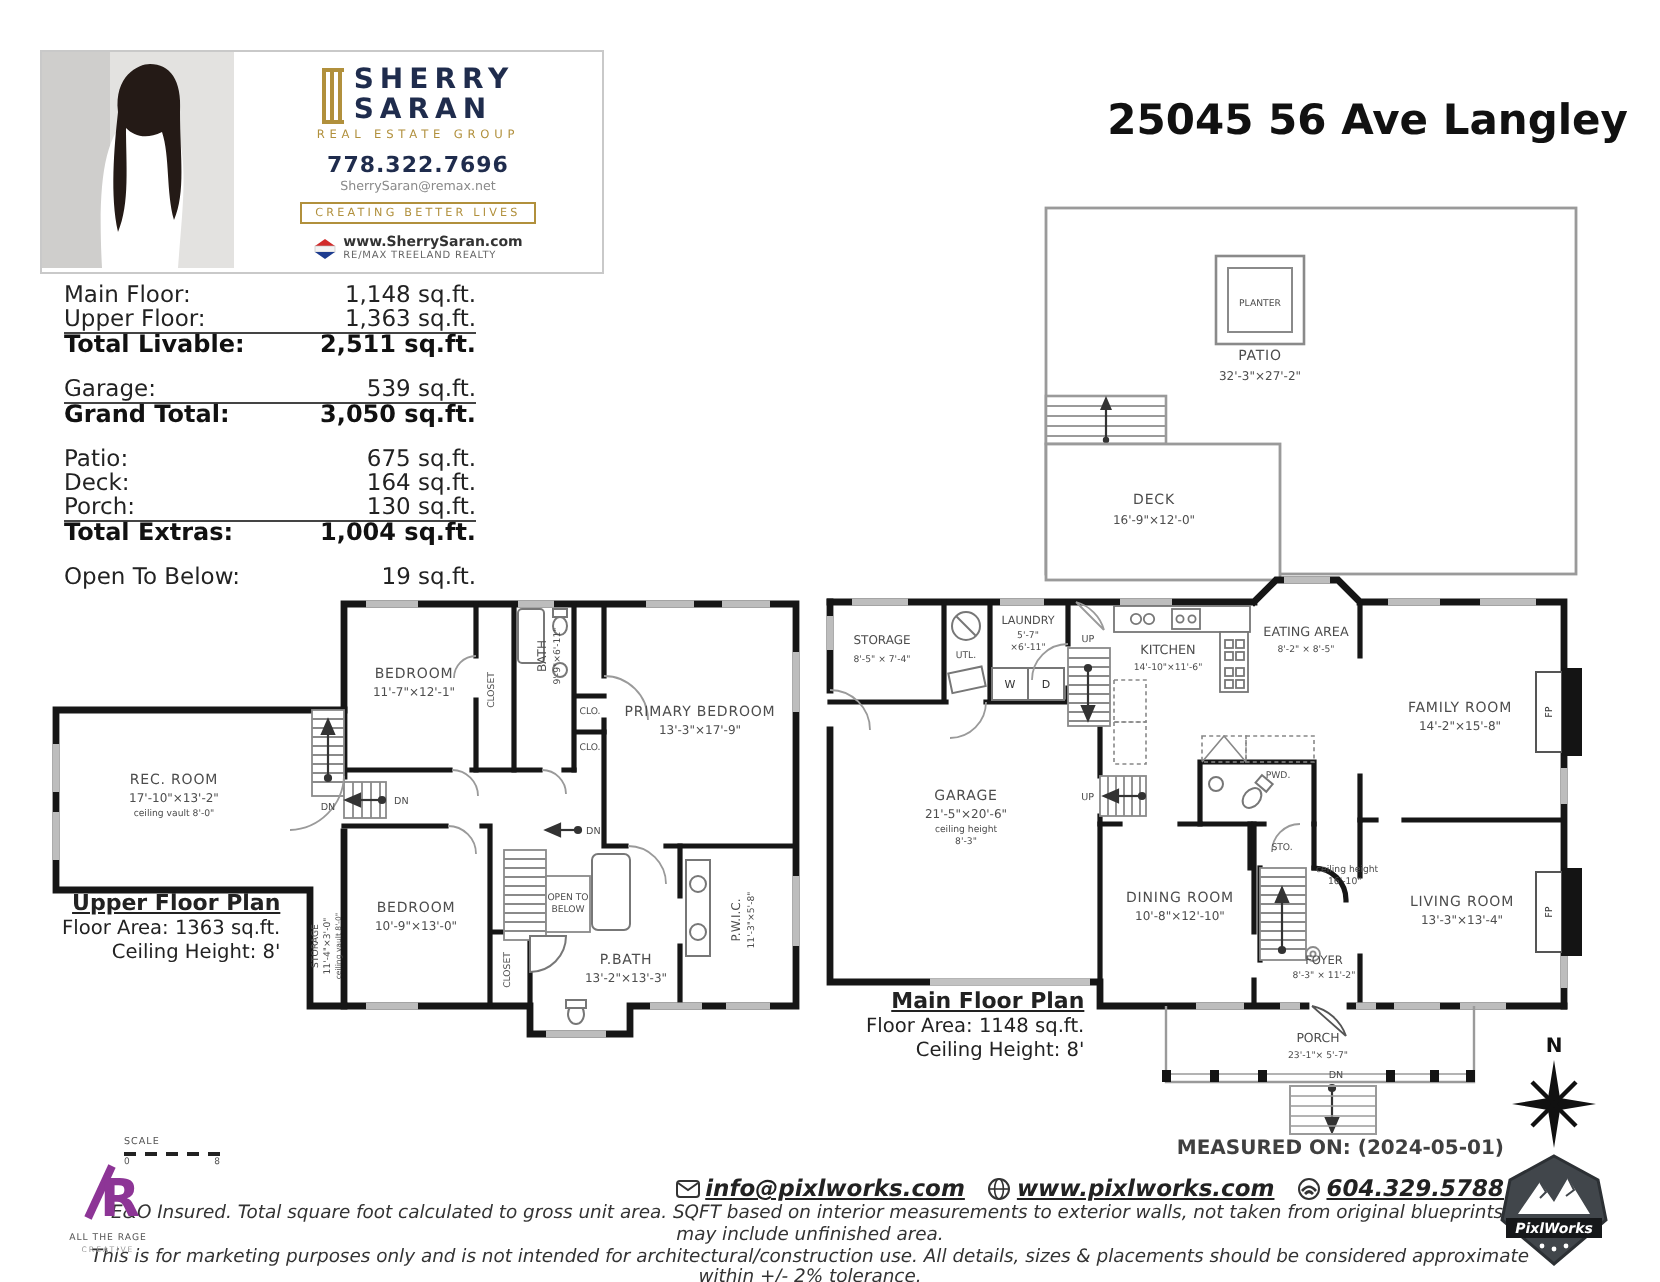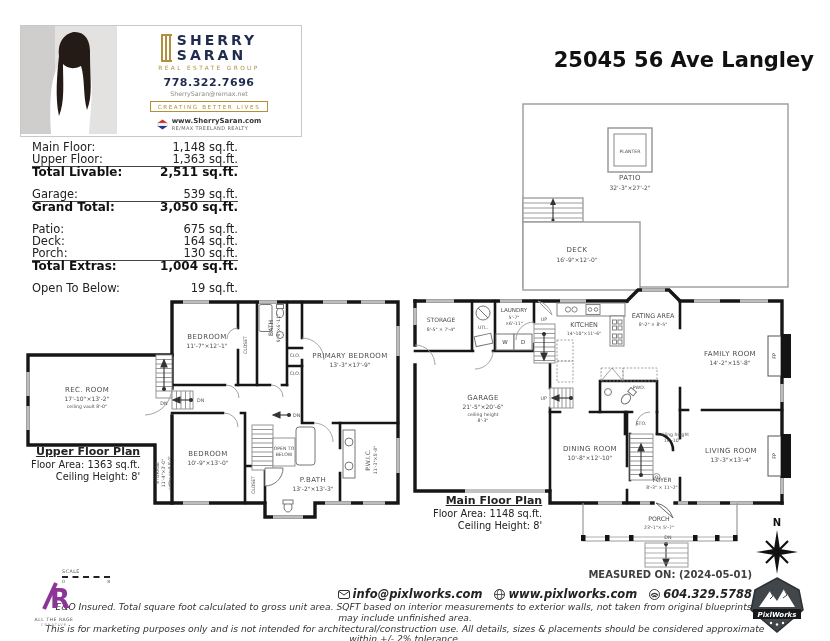--- a/index.html
+++ b/index.html
@@ -28,21 +28,21 @@
   .trow.u{border-bottom:1.5px solid #444;}
   .gap{margin-top:10px;}
   
   .ptitle{color:#222;text-align:right;}
   .ptitle .t{font-size:11px;font-weight:bold;text-decoration:underline;}
   .ptitle .s{font-size:9.8px;margin-top:1px;}
   #upper-title{left:31px;top:445px;}
   #main-title{left:391px;top:494px;margin-left:42px;}
   
   #measured{right:78px;top:569px;font-size:10px;font-weight:bold;color:#404040;}
-  #contact{right:78px;top:587px;display:flex;gap:12px;align-items:center;font-size:11.5px;font-weight:bold;font-style:italic;color:#222;}
+  #contact{right:78px;top:587px;display:flex;gap:12px;align-items:center;font-size:11.5px;font-weight:bold;font-style:italic;color:#222;text-decoration:underline;}
   .cic{display:flex;align-items:center;gap:3px;}
   #disclaimer{left:45px;top:602px;width:720px;text-align:center;font-size:9.2px;font-style:italic;color:#333;line-height:10.8px;}
   #ar-logo{left:24px;top:580px;width:60px;text-align:center;}
   .ar-l1{font-size:4.6px;letter-spacing:.5px;color:#555;margin-top:1px;}
   .ar-l2{font-size:3.8px;letter-spacing:1px;color:#999;}
   #scale{left:62px;top:569px;width:52px;}
   .sc-lab{font-size:4.8px;color:#555;letter-spacing:.5px;}
   .sc-bar{width:48px;border-top:2.5px dashed #222;margin:2px 0 1px 0;}
   .sc-nums{display:flex;justify-content:space-between;font-size:4.5px;color:#555;width:48px;}
   svg text{font-family:"DejaVu Sans",sans-serif;fill:#4d4d4d;}

